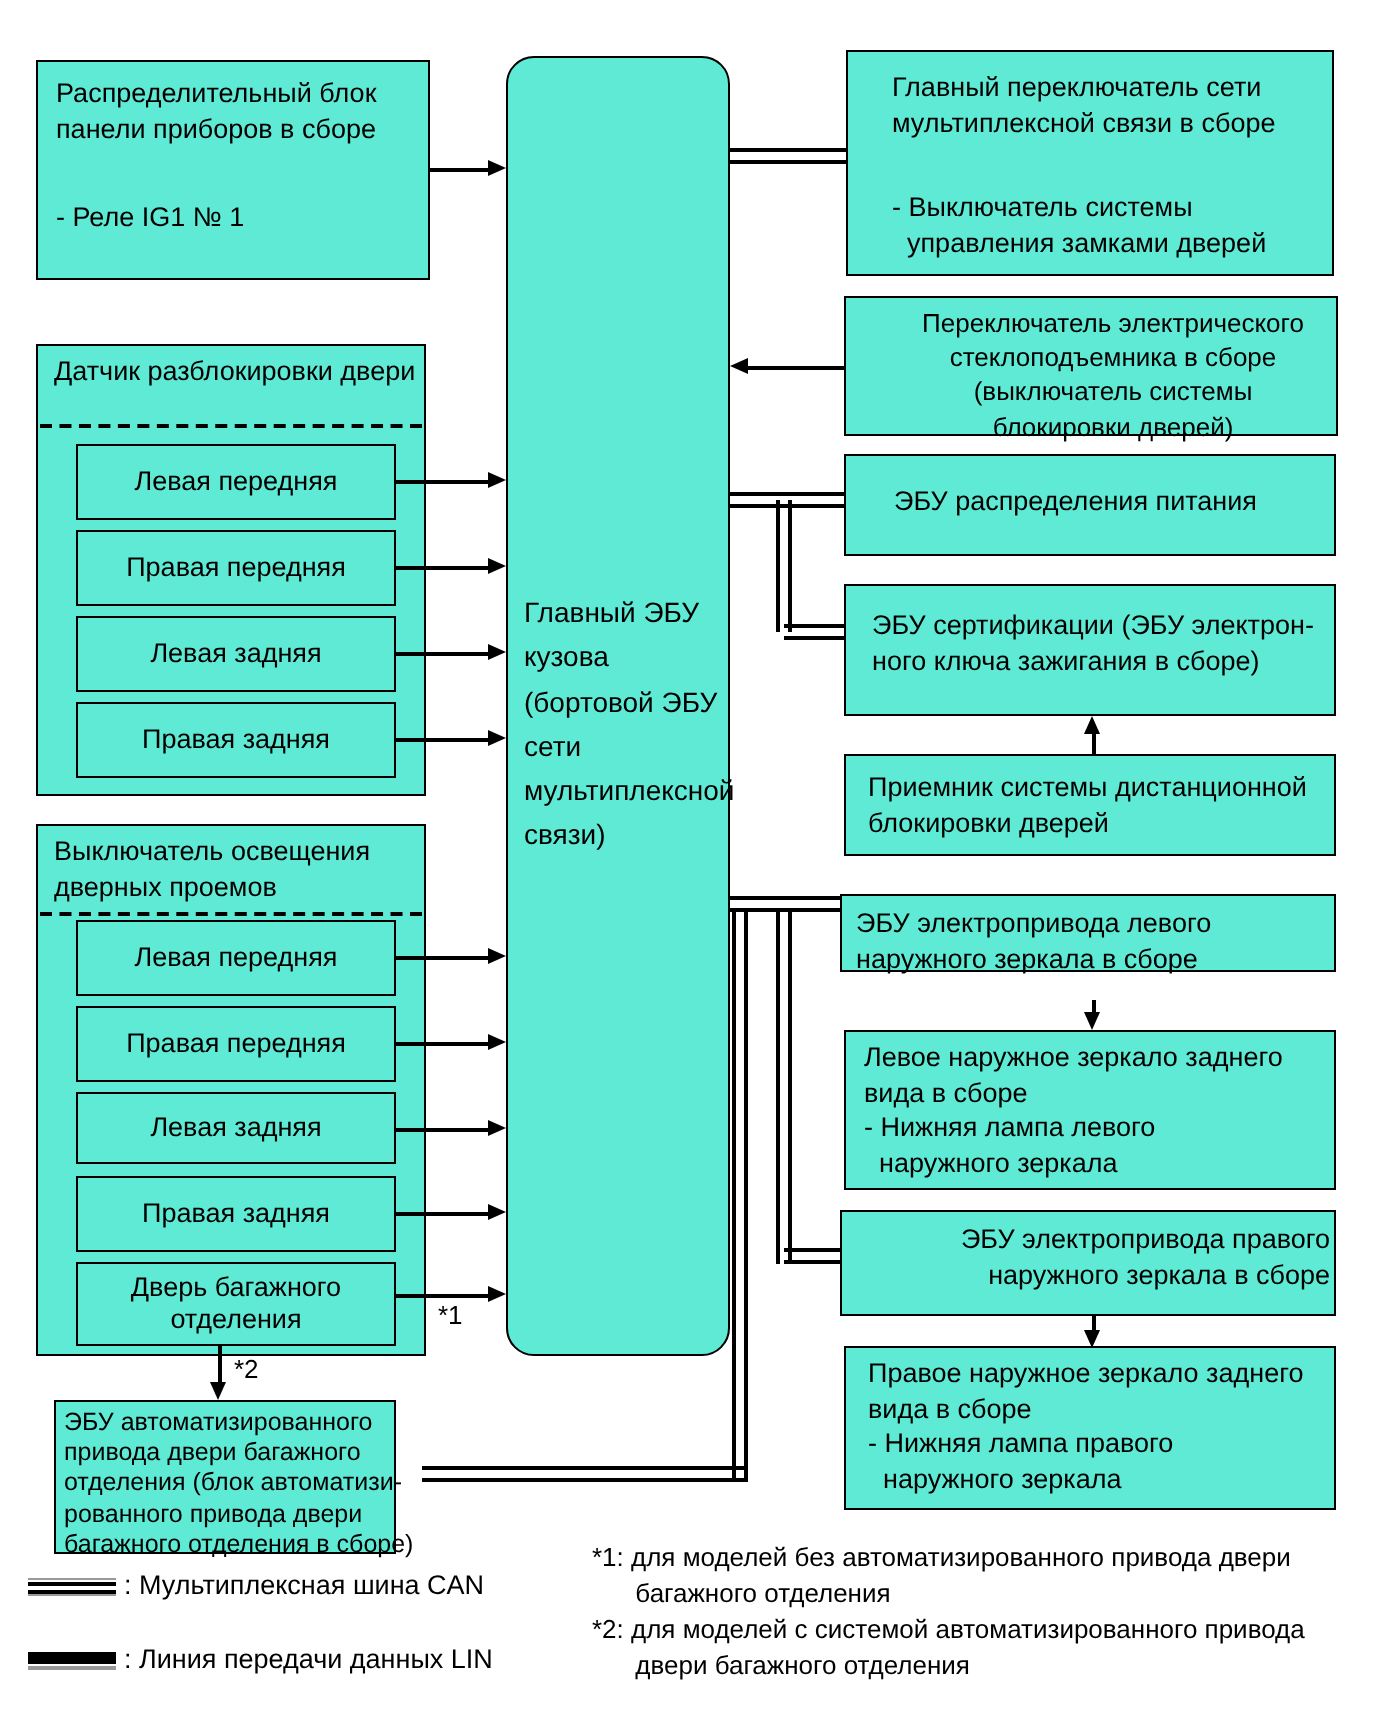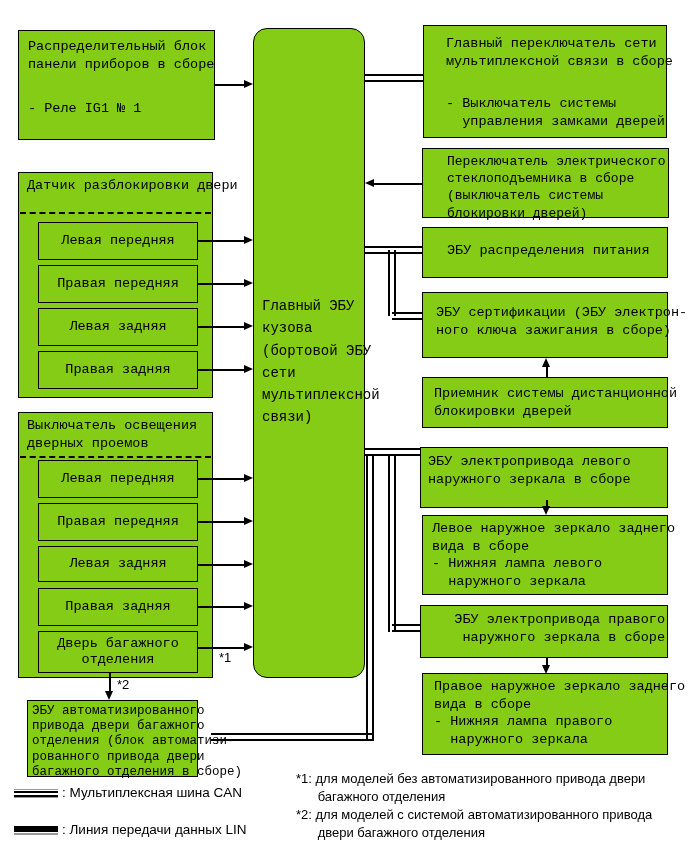--- a/index.html
+++ b/index.html
@@ -1,18 +1,18 @@
 <!DOCTYPE html>
 <html><head>
 <meta charset="utf-8">
 <style>
   html,body{margin:0;padding:0;background:#fff;}
   #stage{position:relative;width:691px;height:855px;background:#fff;
          font-family:"Liberation Sans",sans-serif;color:#000;overflow:hidden;}
-  .bx{position:absolute;box-sizing:border-box;border:1.5px solid #000;background:#84cc16;font-family:Liberation Mono, monospace;}
+  .bx{position:absolute;box-sizing:border-box;border:1.5px solid #000;background:#5eead4;}
   .rbx{border-radius:14px;}
   .t{white-space:pre;display:block;}
   .tl-pad{padding:7px 6px 0 9px;font-size:13.5px;line-height:18px;}
   .item-gap{margin-top:26px;}
   .grp-title{padding:4px 6px 0 8px;font-size:13.5px;line-height:18px;}
   .dash{position:absolute;border-top:2px dashed #000;}
   .cell{display:flex;align-items:center;justify-content:center;text-align:center;
         font-size:13.5px;line-height:16px;}
   .small{font-size:12.5px;line-height:15.2px;padding:3px 2px 0 4px;}
   .ctr-label{position:absolute;left:8px;top:266px;font-size:14px;line-height:22.3px;}
@@ -29,21 +29,21 @@
   .arr-u{border-left:4.5px solid transparent;border-right:4.5px solid transparent;border-bottom:9px solid #000;}
   .star{position:absolute;font-size:13px;}
   .leg-can{position:absolute;width:44px;height:9px;
     background:linear-gradient(to bottom,#999 0 1px,#fff 1px 2px,#000 2px 4px,#fff 4px 6px,#000 6px 8px,#999 8px 9px);}
   .leg-lin{position:absolute;width:44px;height:9px;
     background:linear-gradient(to bottom,#000 0 6px,#fff 6px 7px,#999 7px 9px);}
   .leg-txt{position:absolute;font-size:13.5px;}
   .notes{position:absolute;left:296px;top:770px;font-size:13px;line-height:18px;}
   .r-pad1{padding:9px 4px 0 22px;font-size:13.5px;line-height:18px;}
   .r1-gap{margin-top:24px;}
-  .r-pw{padding:4px 2px 0 24px;font-size:13px;line-height:17.2px;}
+  .r-pw{padding:4px 2px 0 24px;font-size:13px;line-height:17.2px;text-align:center;}
   .r-pd{padding:15px 2px 0 24px;font-size:13.5px;}
   .r-cert{padding:11px 2px 0 13px;font-size:13.5px;line-height:18px;}
   .r-rcv{padding:7px 2px 0 11px;font-size:13.5px;line-height:18px;}
   .r-mecu-l{padding:5px 2px 0 7px;font-size:13.5px;line-height:18px;}
   .r-mir-l{padding:4px 2px 16px 9px;font-size:13.5px;line-height:17.6px;}
   .r-mecu-r{padding:5px 2px 0 23px;font-size:13.5px;line-height:18px;}
   .r-mir-r{padding:4px 2px 0 11px;font-size:13.5px;line-height:17.6px;}
 </style>
 </head>
 <body>
@@ -128,21 +128,21 @@
     <span class="t">ЭБУ распределения питания</span>
   </div>
   <div class="bx r-cert" style="left:422px;top:292px;width:246px;height:66px;">
     <span class="t">ЭБУ сертификации (ЭБУ электрон-
 ного ключа зажигания в сборе)</span>
   </div>
   <div class="bx r-rcv" style="left:422px;top:377px;width:246px;height:51px;">
     <span class="t">Приемник системы дистанционной
 блокировки дверей</span>
   </div>
-  <div class="bx r-mecu-l" style="left:420px;top:447px;width:248px;height:61px;">
+  <div class="bx r-mecu-l" style="left:420px;top:447px;width:248px;height:39px;">
     <span class="t">ЭБУ электропривода левого
 наружного зеркала в сборе</span>
   </div>
   <div class="bx r-mir-l" style="left:422px;top:515px;width:246px;height:80px;">
     <span class="t">Левое наружное зеркало заднего
 вида в сборе
 - Нижняя лампа левого
   наружного зеркала</span>
   </div>
   <div class="bx r-mecu-r" style="left:420px;top:605px;width:248px;height:53px;text-align:right;">

